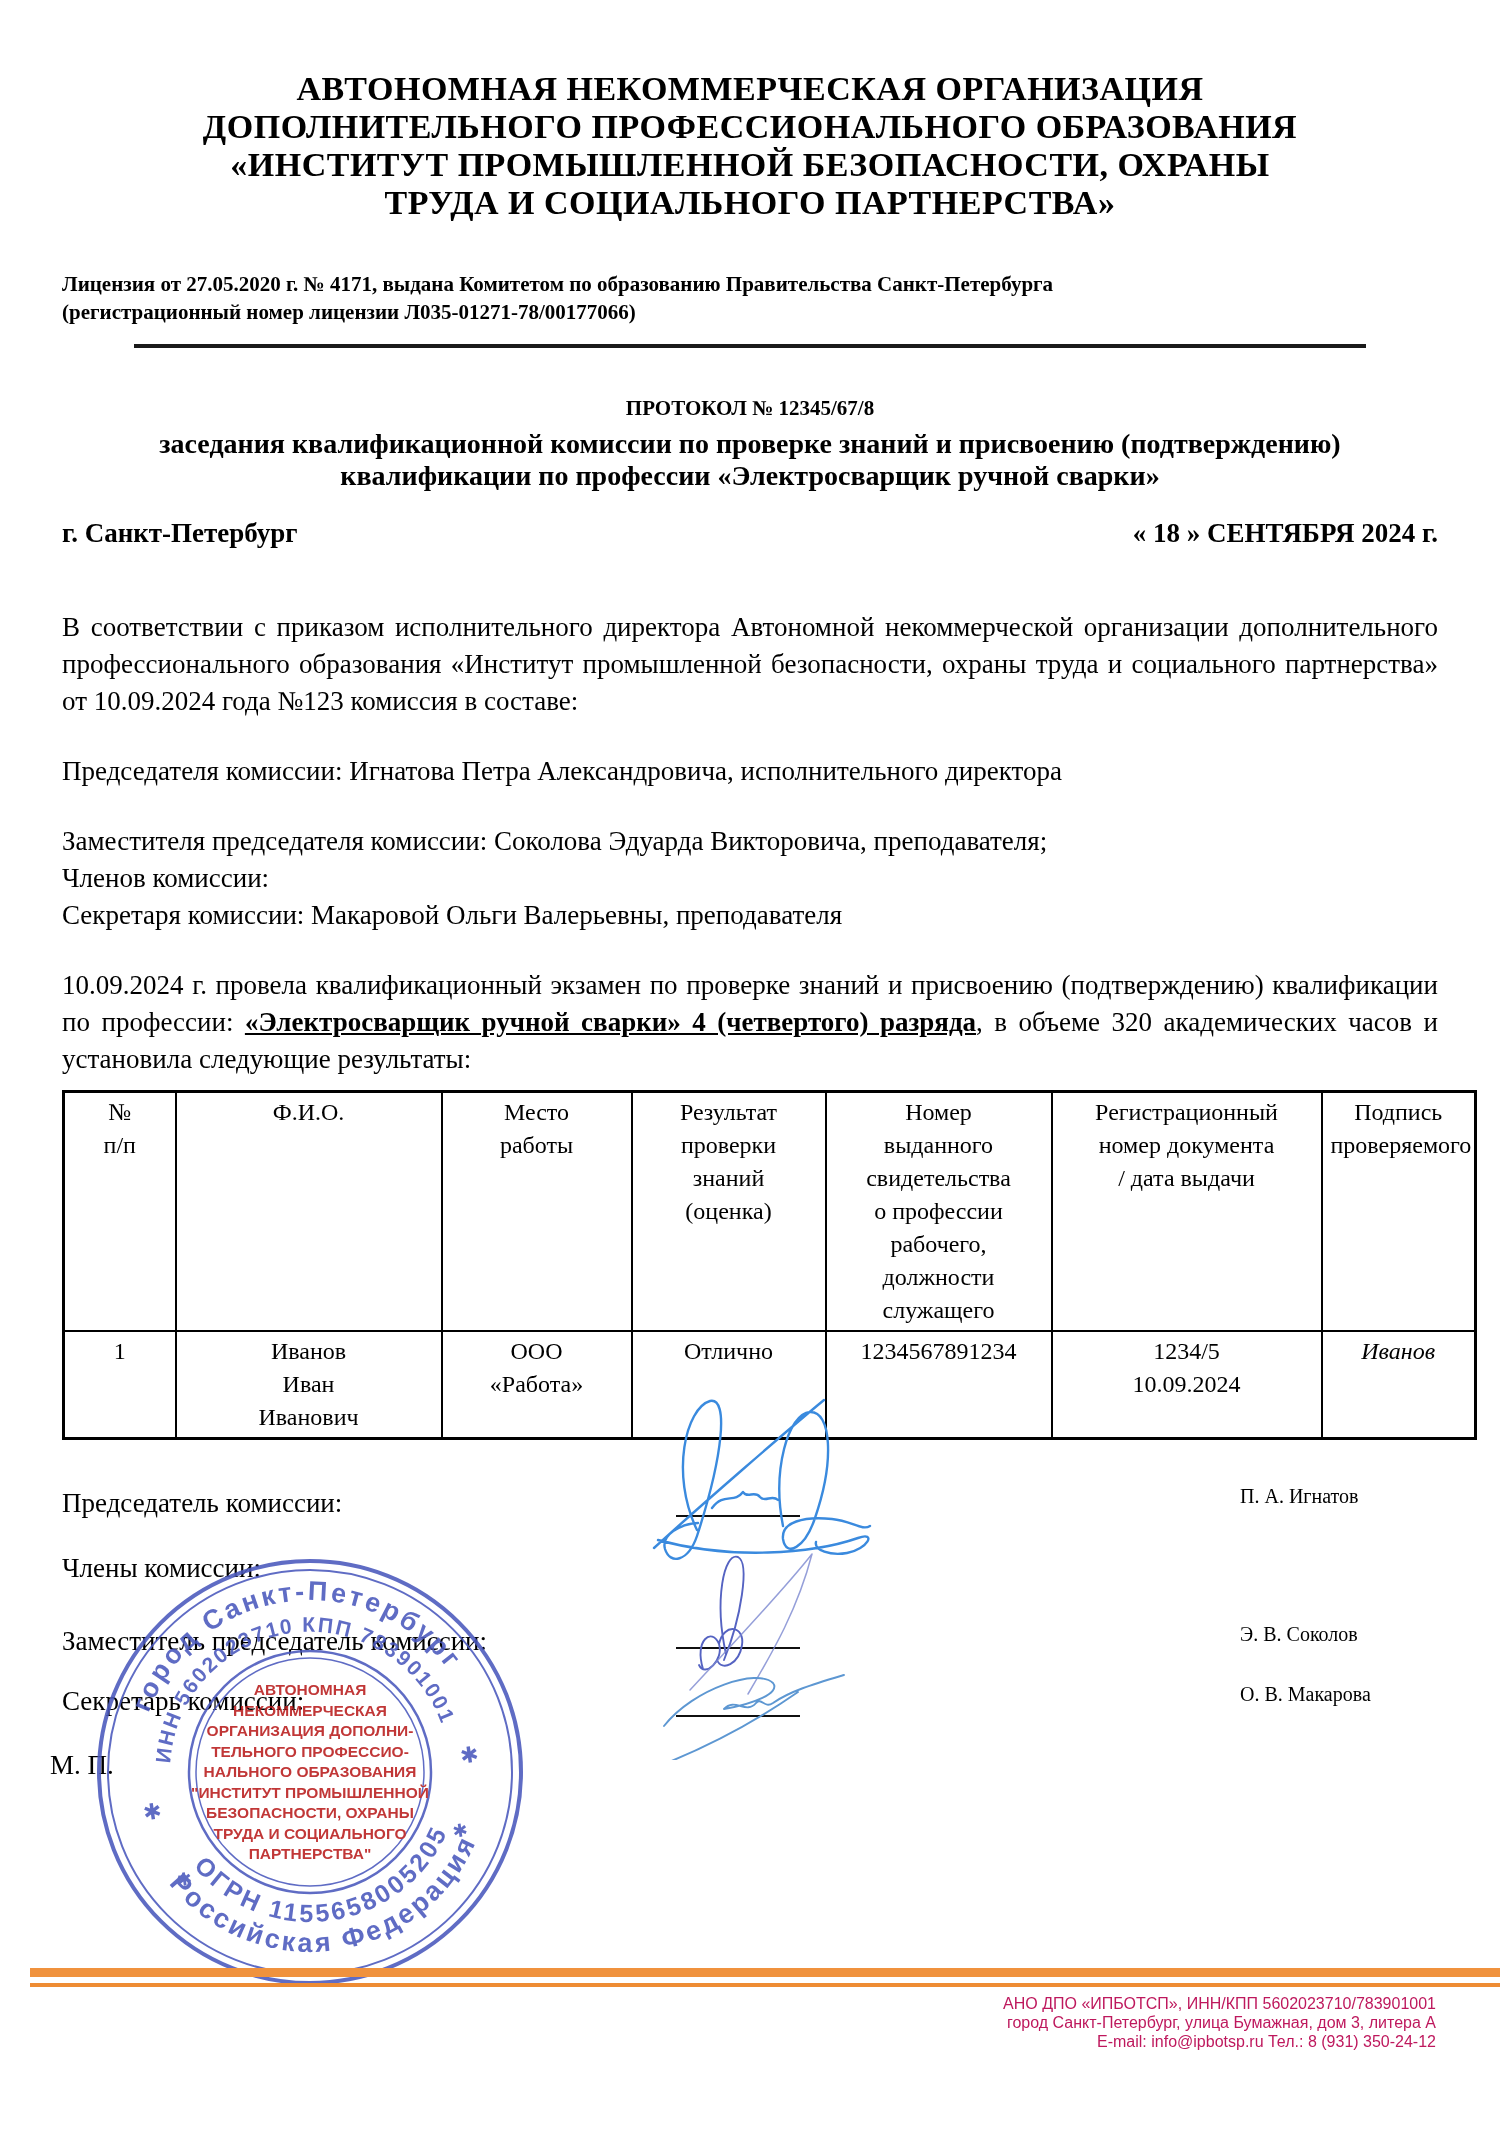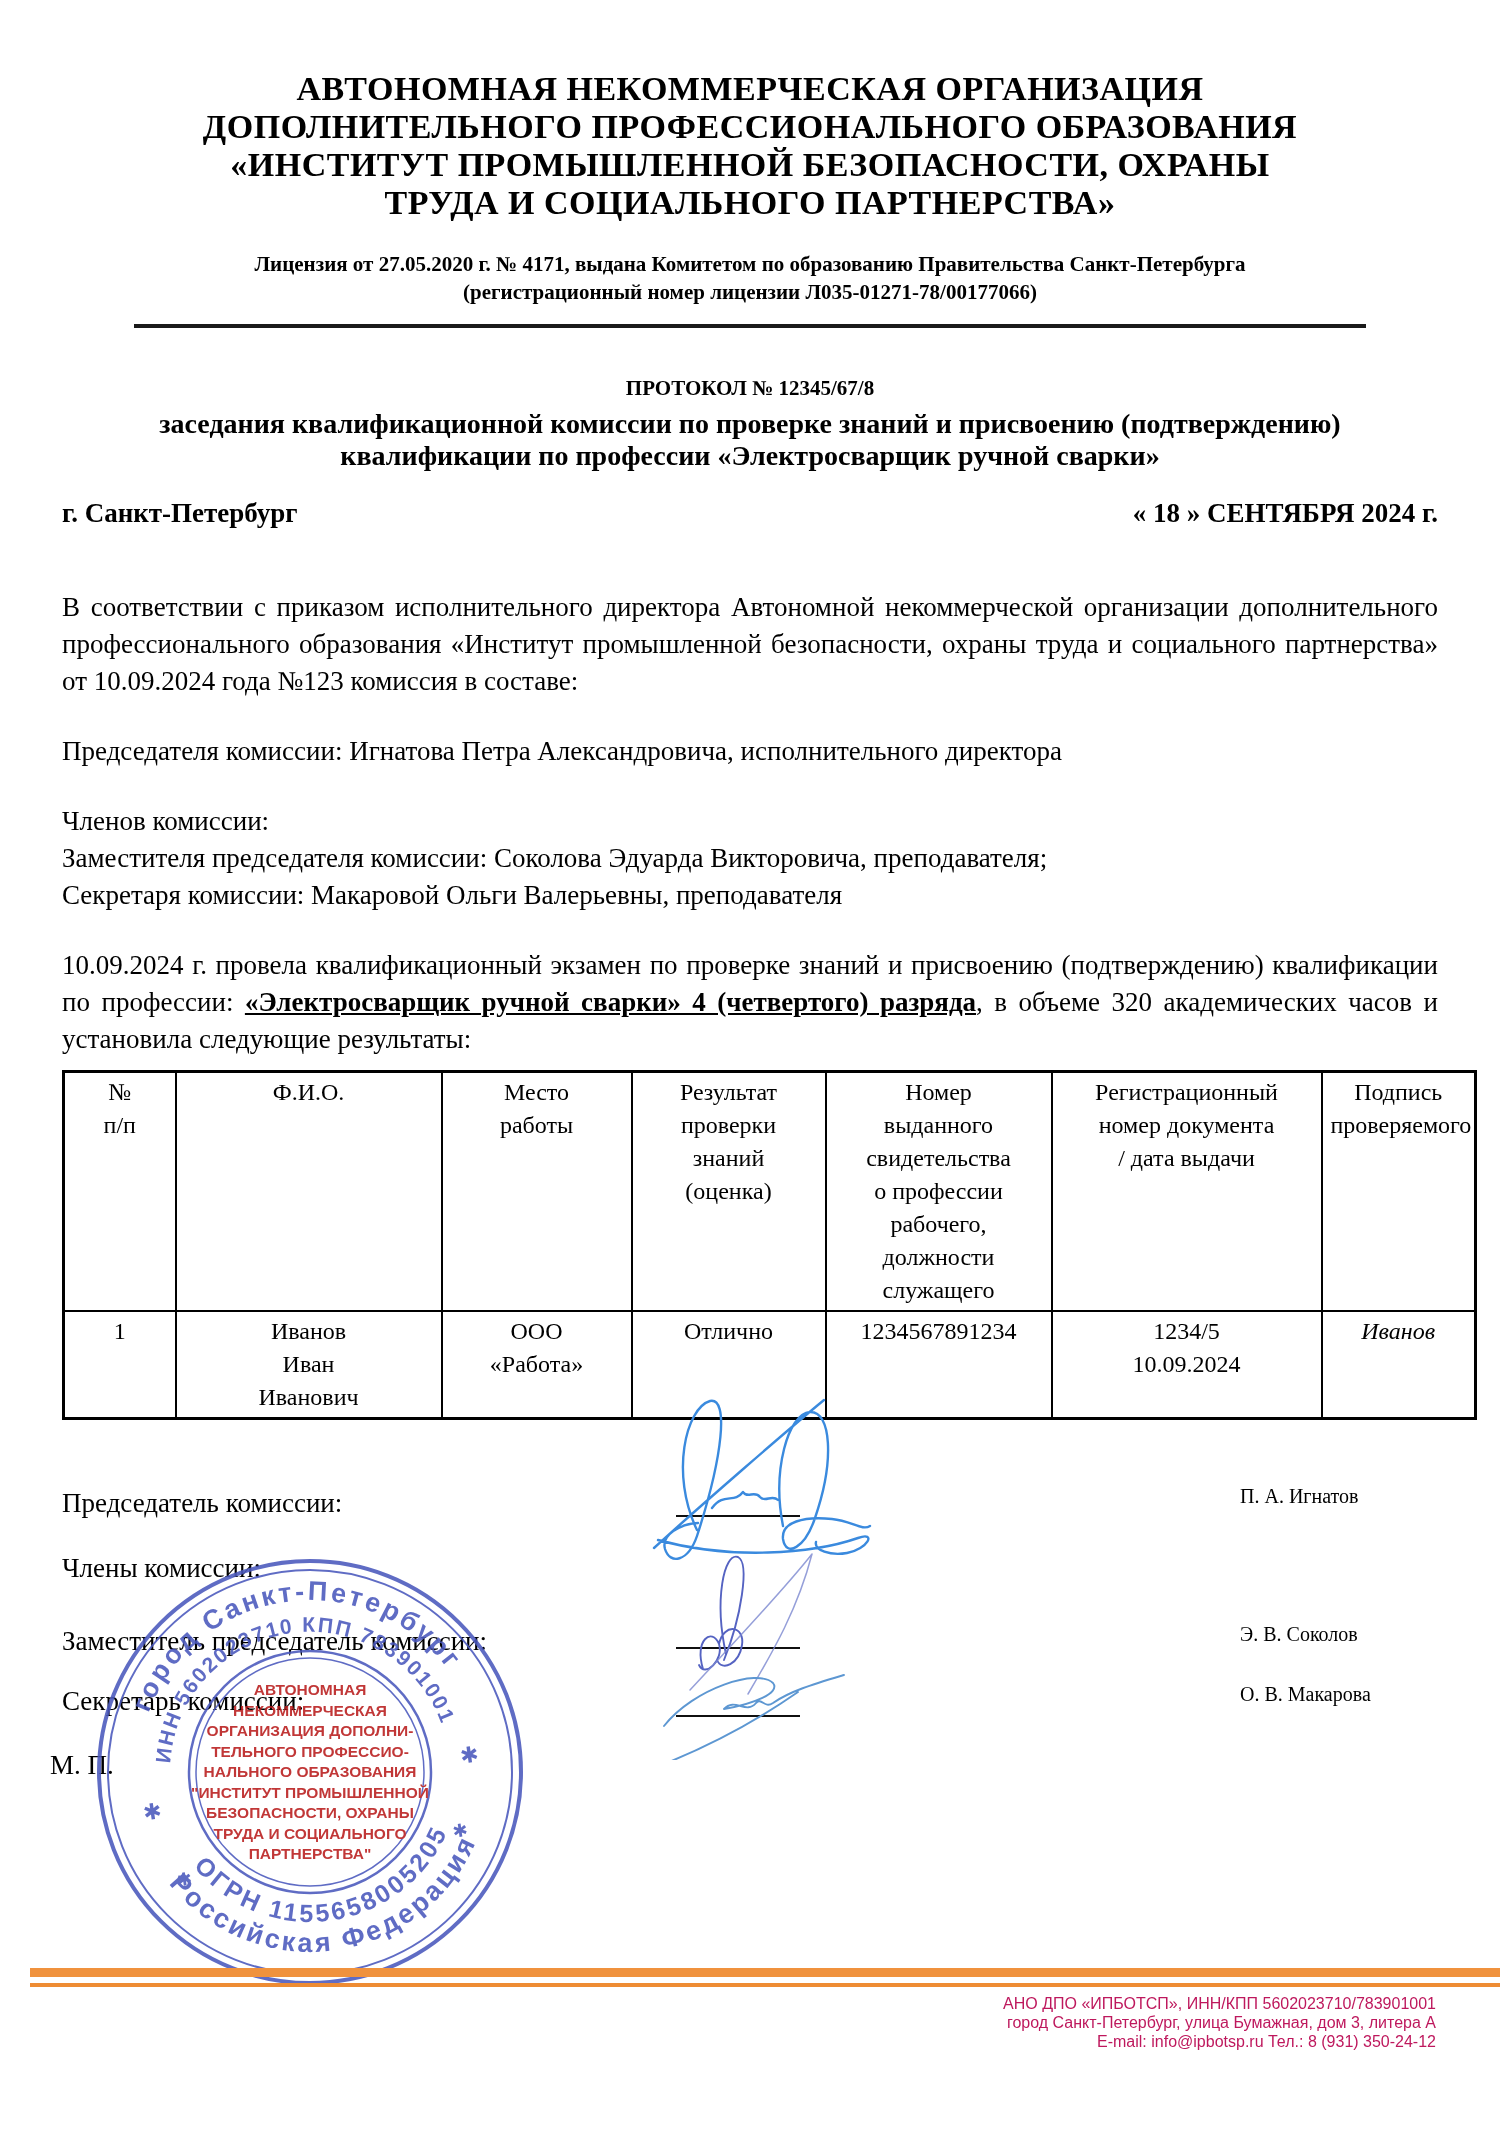--- a/index.html
+++ b/index.html
@@ -7,21 +7,21 @@
     position:relative;width:1500px;height:2141px;margin:0 auto;background:#ffffff;
     font-family:"Liberation Serif","DejaVu Serif",serif;color:#000;overflow:hidden;
   }
   .lines{white-space:pre-line;}
   .content{padding:70px 62px 0 62px;}
   .org-title{
     text-align:center;font-weight:bold;font-size:34px;line-height:38px;letter-spacing:.5px;
     padding:0 60px;
   }
   .license{
-    text-align:center;font-weight:bold;font-size:21px;line-height:28px;margin-top:28px;
+    font-weight:bold;font-size:21px;line-height:28px;margin-top:48px;
   }
   .rule{height:4px;background:#1a1a1a;margin:18px 72px 0 72px;}
   .protocol-title{
     text-align:center;font-weight:bold;font-size:21px;line-height:40px;margin-top:40px;
   }
   .protocol-subtitle{
     text-align:center;font-weight:bold;font-size:28px;line-height:32px;
   }
   .place-date{
     display:flex;justify-content:space-between;font-weight:bold;font-size:27px;margin-top:26px;
@@ -74,22 +74,22 @@
     <div class="protocol-title">ПРОТОКОЛ № 12345/67/8</div>
     <div class="protocol-subtitle lines">заседания квалификационной комиссии по проверке знаний и присвоению (подтверждению)
 квалификации по профессии «Электросварщик ручной сварки»</div>
     <div class="place-date">
       <span>г. Санкт-Петербург</span>
       <span>« 18 » СЕНТЯБРЯ 2024 г.</span>
     </div>
     <div class="para">В соответствии с приказом исполнительного директора Автономной некоммерческой организации дополнительного профессионального образования «Институт промышленной безопасности, охраны труда и социального партнерства» от 10.09.2024 года №123 комиссия в составе:</div>
     <div class="line-simple">Председателя комиссии: Игнатова Петра Александровича, исполнительного директора</div>
     <div class="members-block">
+      <div>Заместителя председателя комиссии: Соколова Эдуарда Викторовича, преподавателя;</div>
       <div>Членов комиссии:</div>
-      <div>Заместителя председателя комиссии: Соколова Эдуарда Викторовича, преподавателя;</div>
       <div>Секретаря комиссии: Макаровой Ольги Валерьевны, преподавателя</div>
     </div>
     <div class="exam-para">
       <span>10.09.2024 г. провела квалификационный экзамен по проверке знаний и присвоению (подтверждению) квалификации по профессии: </span><b>«Электросварщик ручной сварки» 4 (четвертого) разряда</b><span>, в объеме 320 академических часов и установила следующие результаты:</span>
     </div>
 
     <table class="results">
       <colgroup>
         <col style="width:112px">
           <col style="width:266px">

